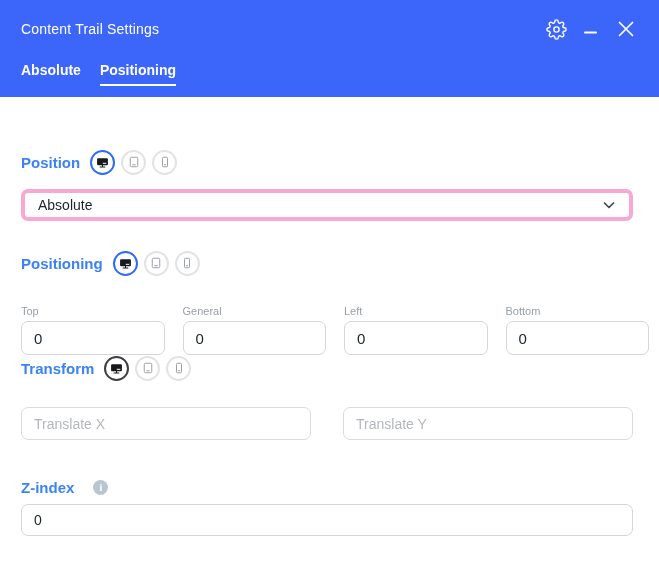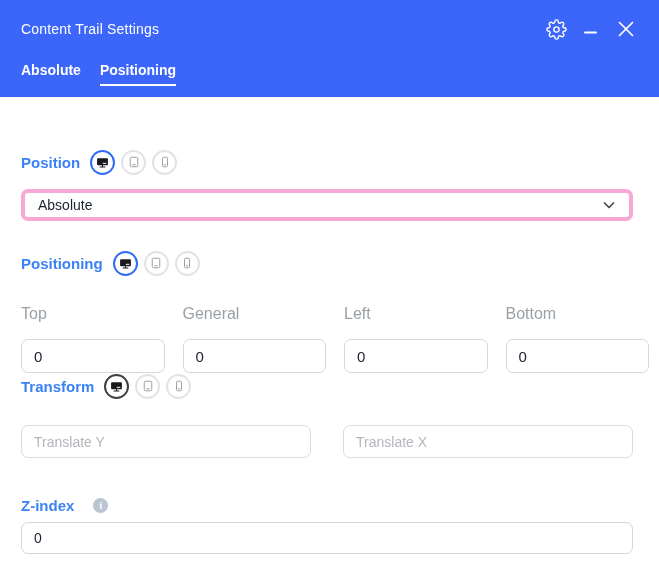--- a/index.html
+++ b/index.html
@@ -116,23 +116,23 @@
   
   .pos-grid {
     margin-top: 29px;
     width: 628px;
     display: grid;
     grid-template-columns: repeat(4, 1fr);
     column-gap: 18px;
   }
   .field-label {
     display: block;
-    font-size: 16px;
+    font-size: 11px;
     color: #9aa0a8;
-    margin-bottom: 16px;
+    margin-bottom: 4px;
   }
   .tinput {
     width: 100%;
     height: 34px;
     border: 1px solid #d4d6da;
     border-radius: 7px;
     padding: 0 12px;
     font-family: "Liberation Sans", sans-serif;
     font-size: 15px;
     color: #1b2230;
@@ -325,22 +325,22 @@
             <svg width="12" height="12" viewBox="0 0 24 24" fill="none" stroke="currentColor" stroke-width="2">
               <rect x="7" y="2.5" width="10" height="19" rx="2"></rect>
               <path d="M10.5 17.5h3" stroke-linecap="round"></path>
             </svg>
           </span>
         </button>
       </span>
     </div>
 
     <div class="transform-grid">
+      <input class="tinput" type="text" placeholder="Translate X" style="">
       <input class="tinput" type="text" placeholder="Translate Y" style="">
-      <input class="tinput" type="text" placeholder="Translate X" style="">
     </div>
 
     
     <div class="zindex-header mt-38">
       <span class="section-label">Z-index</span>
       <span class="info-badge">i</span>
     </div>
     <input class="tinput zindex-input" type="text" value="0" style="">
 
   </div>

